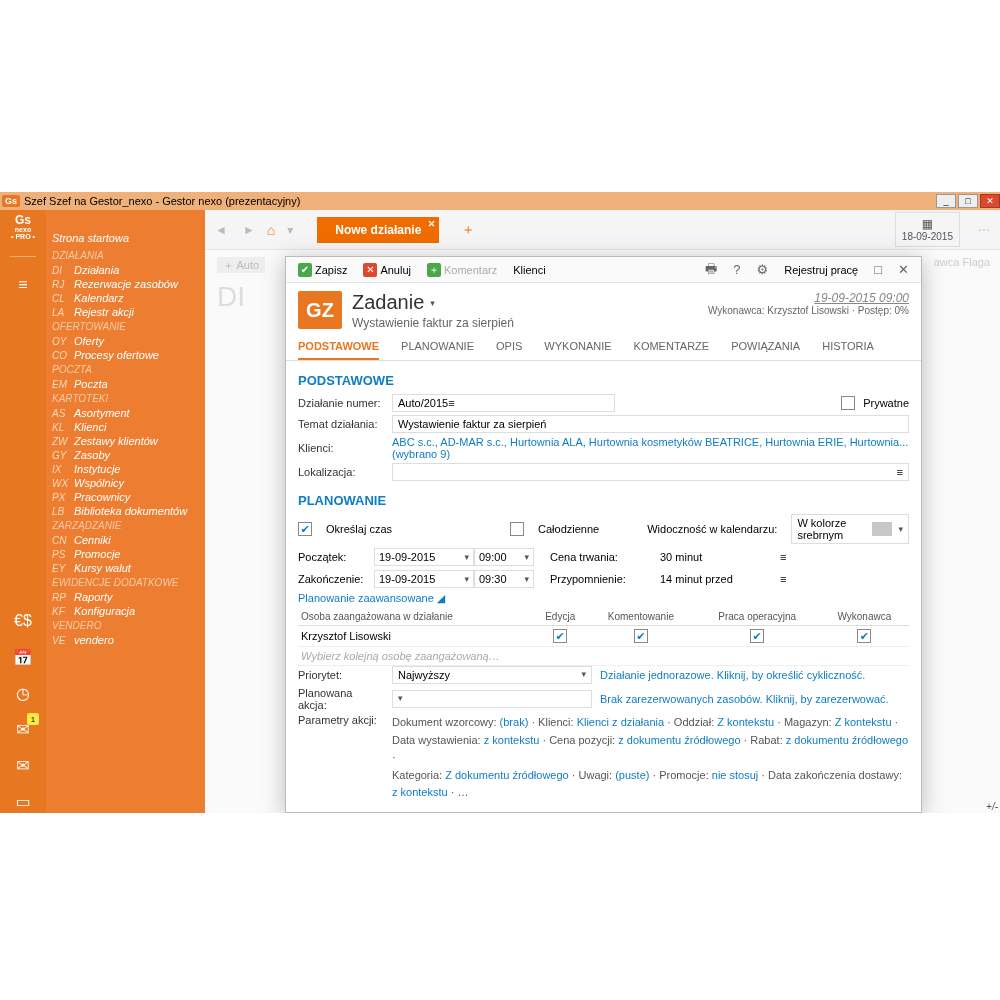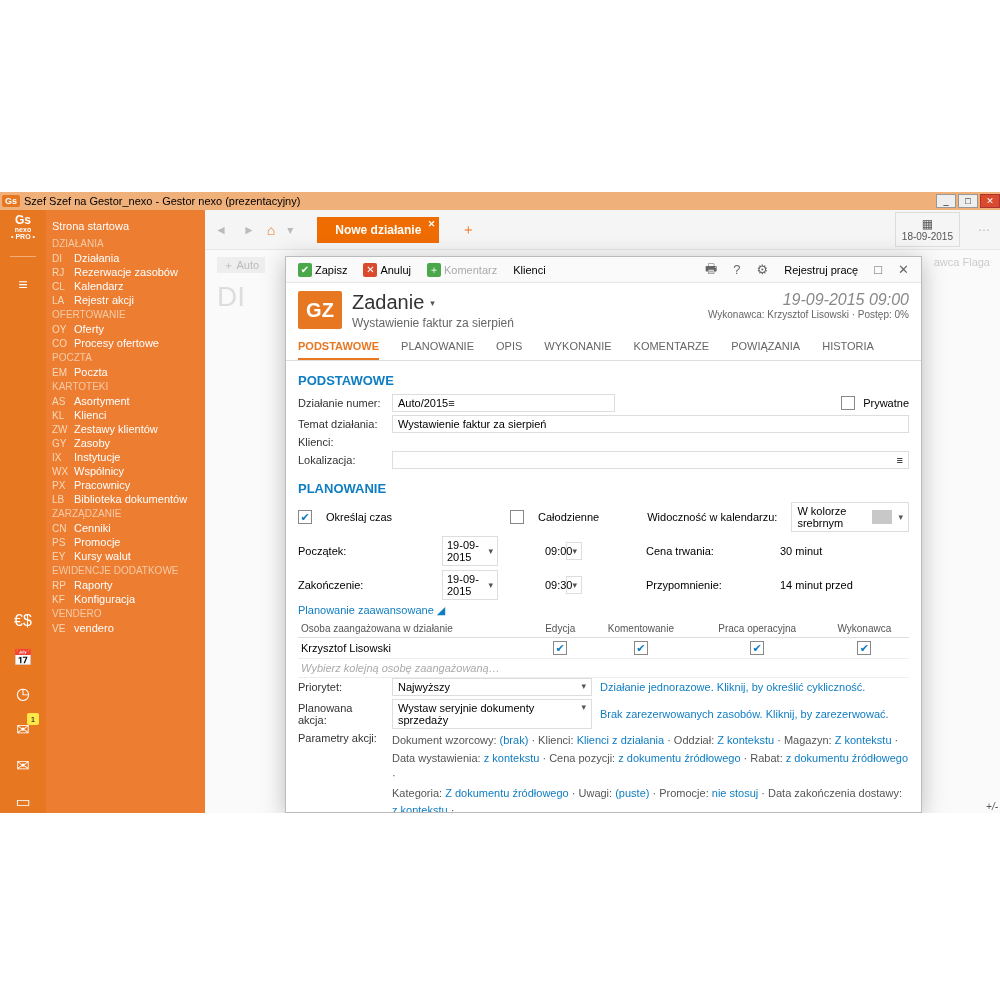--- a/index.html
+++ b/index.html
@@ -11,21 +11,21 @@
 .titlebar .win-btns span { width: 20px; height: 14px; display: inline-flex; align-items: center; justify-content: center; font-size: 9px; border: 1px solid #999; background: #eee; }
 .titlebar .win-btns .close { background: #d94b2c; color: #fff; border-color: #a33; }
 .main-body { display: flex; flex: 1; overflow: hidden; }
 .sidebar { width: 205px; background: #ed7d31; color: #fff; display: flex; font-size: 11px; overflow: hidden; }
 .icon-col { width: 46px; background: #e87722; display: flex; flex-direction: column; align-items: center; padding-top: 4px; gap: 12px; }
 .icon-col .brand { font-size: 12px; font-weight: bold; line-height: 1; text-align: center; }
 .icon-col .brand small { font-size: 7px; display: block; }
 .icon-col .sep { width: 26px; border-top: 1px solid rgba(255,255,255,0.4); margin: 4px 0; }
 .icon-col .ic { width: 24px; height: 24px; display: flex; align-items: center; justify-content: center; font-size: 16px; position: relative; }
 .icon-col .badge { position: absolute; top: -4px; right: -4px; background: #ffe94a; color: #000; font-size: 8px; width: 12px; height: 12px; display: flex; align-items: center; justify-content: center; border-radius: 2px; }
-.nav-col { flex: 1; padding: 10px 4px; overflow: hidden; }
+.nav-col { flex: 1; padding: 22px 4px; overflow: hidden; font-style: italic; }
 .nav-col .start { color: #fff; font-size: 11px; margin-bottom: 4px; padding-left: 2px; }
 .nav-col .group-h { color: #f5cba7; font-size: 10px; padding: 2px 2px; }
 .nav-col .item { display: flex; align-items: center; padding: 1px 2px; gap: 4px; }
 .nav-col .item .code { color: #f8d9b8; width: 18px; font-size: 10px; }
 .nav-col .item .lbl { color: #fff; }
 .content { flex: 1; display: flex; flex-direction: column; position: relative; background: #fafafa; }
 .tabbar { height: 40px; background: #f5f5f5; display: flex; align-items: center; padding: 0 6px; gap: 8px; border-bottom: 1px solid #e5e5e5; }
 .tabbar .nav-arrow { color: #bbb; font-size: 12px; padding: 0 4px; }
 .tabbar .home-ic { color: #e87722; font-size: 14px; }
 .tab-active { background: #ef6c00; color: #fff; padding: 6px 18px 6px 18px; font-size: 12px; font-weight: 600; margin-left: 12px; position: relative; }
@@ -43,34 +43,34 @@
 .sq.green { background: #4aa84a; }
 .sq.red { background: #d94b2c; }
 .sq.plus { background: #4aa84a; }
 .m-toolbar .spacer { flex: 1; }
 .m-toolbar .ricon { color: #666; font-size: 13px; padding: 0 6px; }
 .m-header { padding: 8px 12px 4px 12px; display: flex; align-items: flex-start; gap: 10px; }
 .gz-badge { width: 44px; height: 38px; background: #e87722; color: #fff; display: flex; align-items: center; justify-content: center; font-size: 20px; font-weight: 600; border-radius: 2px; }
 .m-title h2 { font-size: 20px; font-weight: 400; color: #333; display: flex; align-items: center; gap: 6px; }
 .m-title .sub { font-size: 12px; color: #666; margin-top: 2px; }
 .m-meta { margin-left: auto; text-align: right; color: #888; font-style: italic; }
-.m-meta .dt { font-size: 16px; }
+.m-meta .dt { font-size: 12px; text-decoration: underline; }
 .m-meta .exec { font-size: 10px; font-style: normal; color: #666; }
 .m-tabs { display: flex; gap: 22px; padding: 6px 12px 0 12px; border-bottom: 1px solid #ddd; font-size: 11px; }
 .m-tabs .t { color: #666; padding-bottom: 6px; }
 .m-tabs .t.active { color: #e87722; font-weight: 700; border-bottom: 2px solid #e87722; }
 .m-body { flex: 1; overflow: auto; padding: 8px 12px; font-size: 11px; }
 .sec-h { color: #0f7dc2; font-weight: 700; font-size: 13px; margin: 4px 0 6px 0; }
 .frow { display: flex; align-items: center; margin: 3px 0; gap: 8px; }
 .frow label { width: 86px; color: #333; }
 .frow .val, .frow input[type=text], .frow .sel { flex: 1; border: 1px solid #ddd; padding: 2px 5px; background: #fff; font-size: 11px; min-height: 18px; }
 .frow .ro { border: none; background: transparent; }
 .link { color: #0f7dc2; cursor: pointer; }
-.plan-grid { display: grid; grid-template-columns: 76px 100px 60px 16px 110px 120px 32px; gap: 4px 24px; align-items: center; margin: 4px 0; }
-.plan-grid .c { border: 1px solid #ddd; padding: 2px 4px; background: #fff; display: flex; justify-content: flex-end; align-items: center; margin-left: 44px; }
+.plan-grid { display: grid; grid-template-columns: 76px 100px 60px 16px 110px 120px 32px; gap: 4px 0; align-items: center; margin: 4px 0; }
+.plan-grid .c { border: 1px solid #ddd; padding: 2px 4px; background: #fff; display: flex; justify-content: space-between; align-items: center; }
 .chev { color: #555; font-size: 9px; }
 .chk { width: 14px; height: 14px; border: 1px solid #888; display: inline-flex; align-items: center; justify-content: center; color: #0f7dc2; font-size: 11px; }
 .ppl-table { width: 100%; border-collapse: collapse; margin-top: 0; }
 .ppl-table th { font-weight: 400; color: #555; font-size: 10px; border-bottom: 1px solid #ddd; padding: 3px; }
 .ppl-table td { border-bottom: 1px solid #eee; padding: 3px; }
 .placeholder { color: #aaa; font-style: italic; }
 .params { color: #555; line-height: 1.6; }
 .params .k { color: #555; }
 .plusminus { position: absolute; right: 2px; bottom: 188px; font-size: 10px; color: #555; font-style: italic; }
 </style>
@@ -292,20 +292,21 @@
             <div style="flex:1"></div>
             <span class="chk"></span>
             <span>Prywatne</span>
           </div>
           <div class="frow">
             <label>Temat działania:</label>
             <div class="val">Wystawienie faktur za sierpień</div>
           </div>
           <div class="frow">
             <label>Klienci:</label>
+            <div class="ro link" style="flex:1">ABC s.c., AD-MAR s.c., Hurtownia ALA, Hurtownia kosmetyków BEATRICE, Hurtownia ERIE, Hurtownia... (wybrano 9)</div>
           </div>
           <div class="frow">
             <label>Lokalizacja:</label>
             <div class="val" style="display:flex;justify-content:flex-end">
                 <span>≡</span>
               </div>
           </div>
 
           <div class="sec-h" style="margin-top:12px">PLANOWANIE</div>
 
@@ -386,21 +387,20 @@
             <label>Priorytet:</label>
             <div class="val" style="max-width:200px;display:flex;justify-content:space-between">
                 <span>Najwyższy</span>
                 <span class="chev">▾</span>
               </div>
             <span class="link">Działanie jednorazowe. Kliknij, by określić cykliczność.</span>
           </div>
           <div class="frow">
             <label>Planowana akcja:</label>
             <div class="val" style="max-width:200px;display:flex;justify-content:space-between">
-                <span>Wystaw seryjnie dokumenty sprzedaży</span>
                 <span class="chev">▾</span>
               </div>
             <span class="link">Brak zarezerwowanych zasobów. Kliknij, by zarezerwować.</span>
           </div>
           <div class="frow" style="align-items:flex-start">
             <label>Parametry akcji:</label>
             <div class="params" style="flex:1">
               <div>
                 <span class="k">Dokument wzorcowy: </span><span class="link">(brak)</span>
                 <span class="k"> · Klienci: </span><span class="link">Klienci z działania</span>

